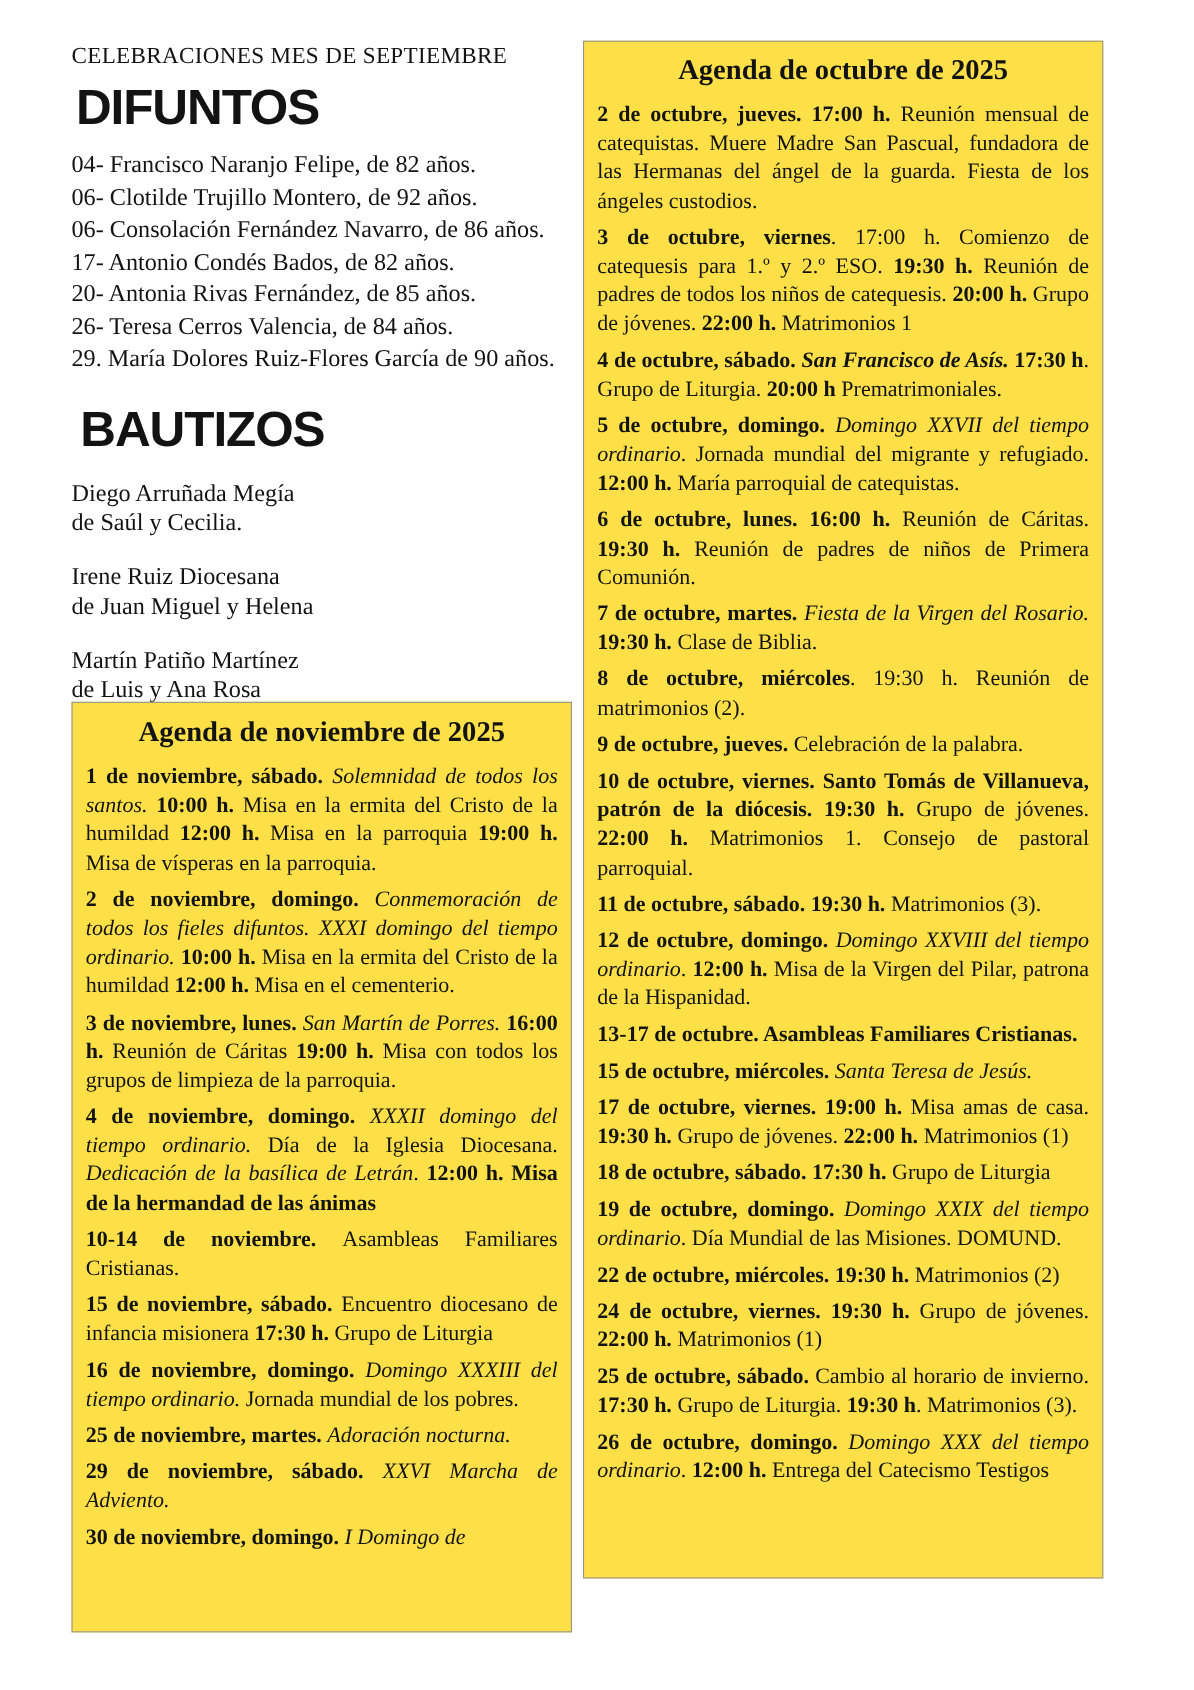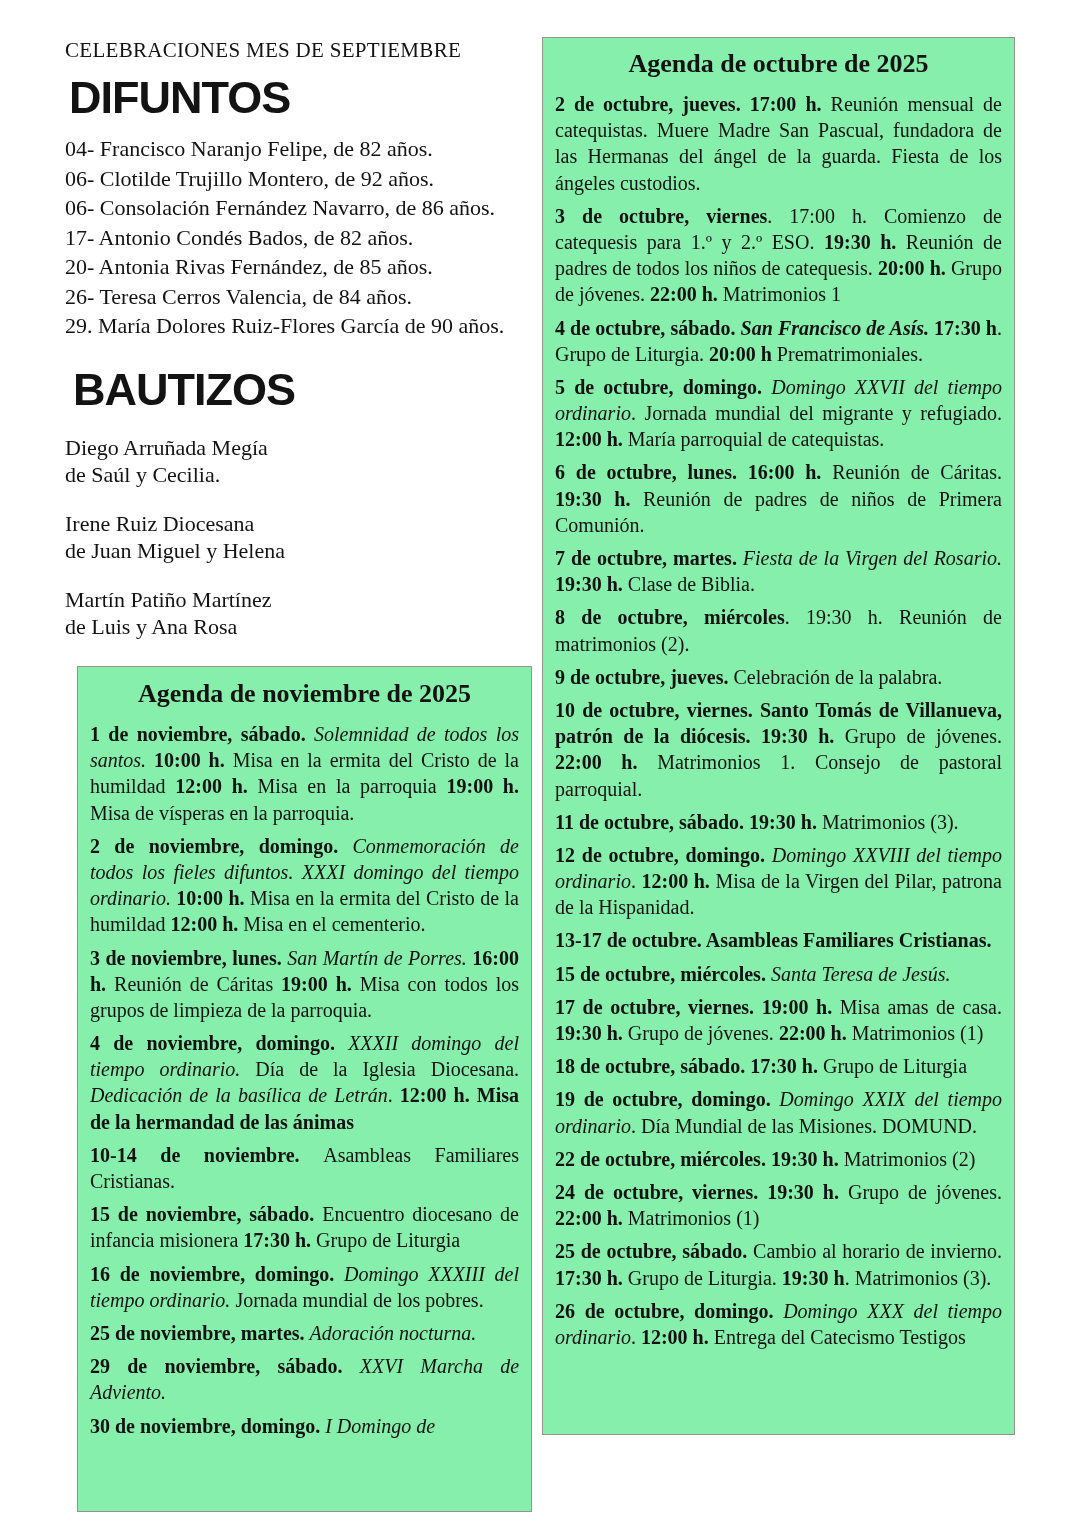--- a/index.html
+++ b/index.html
@@ -52,29 +52,28 @@
   }
   .bap-block {
     margin: 22px 0 0 0;
     font-size: 22px;
     line-height: 27px;
   }
 
   
   .agenda {
     position: absolute;
-    background: #86efac;
+    background: #fde047;
     border: 1.5px solid #96948a;
     box-sizing: border-box;
     overflow: hidden;
-    margin-left: 12px;
   }
   .agenda.nov {
     left: 65px;
-    top: 666px;
+    top: 638px;
     width: 455px;
     height: 846px;
     padding: 6px 12px 0 12px;
   }
   .agenda.oct {
     left: 530px;
     top: 37px;
     width: 473px;
     height: 1398px;
     padding: 5px 12px 8px 12px;

